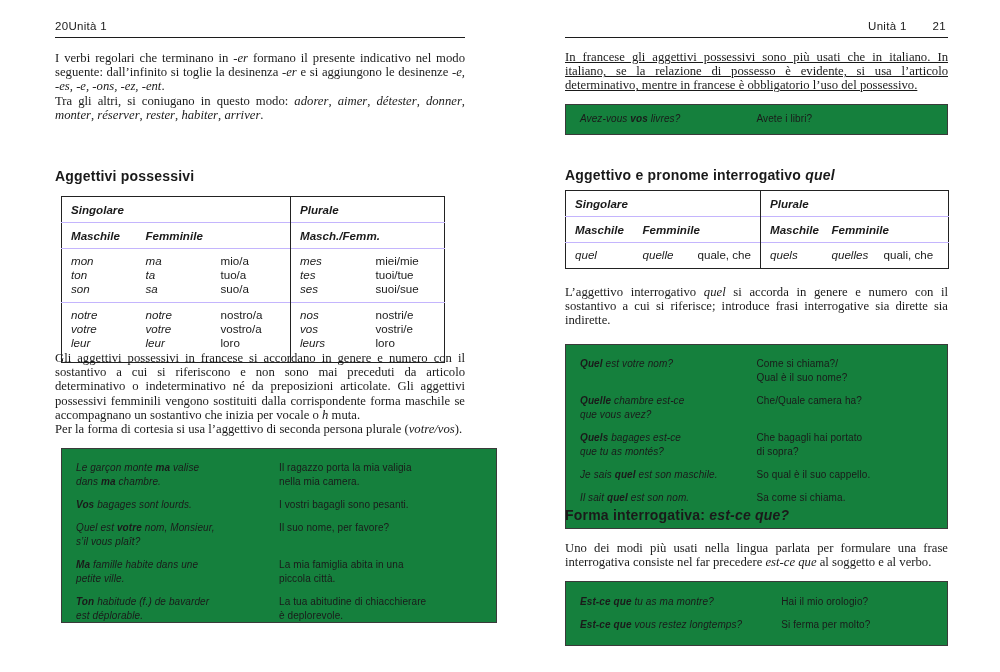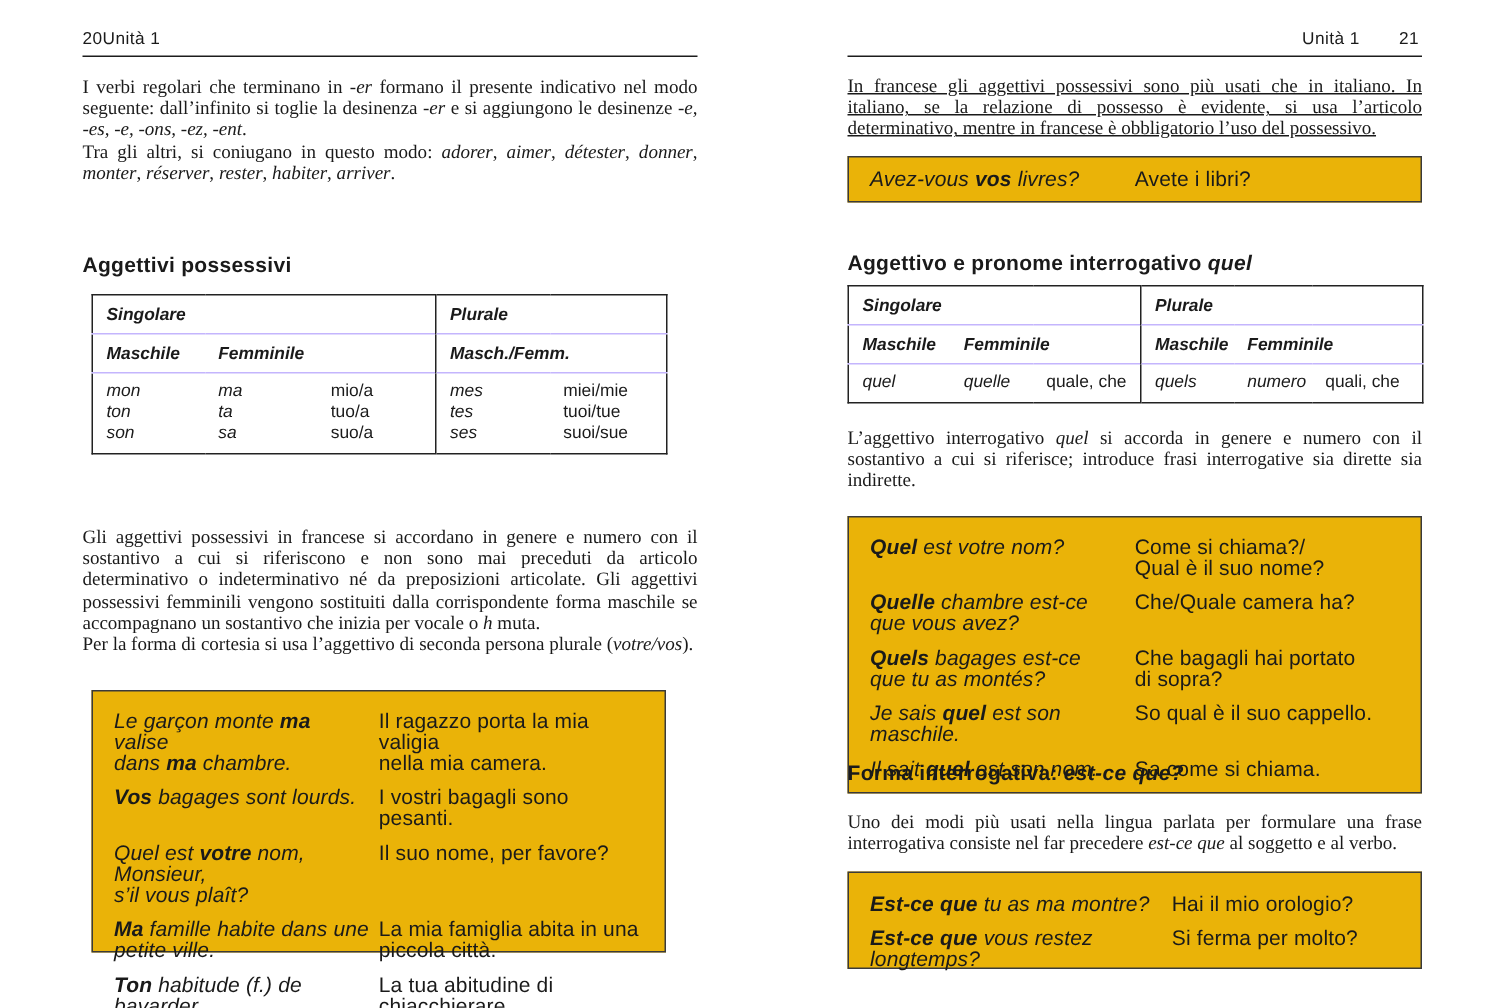--- a/index.html
+++ b/index.html
@@ -39,23 +39,23 @@
   }
   table.gram td{padding:5px 8px 6px 9px;vertical-align:top;white-space:pre-line;overflow:hidden;}
   table.gram tr.hrow td{padding-top:6px;padding-bottom:5px;}
   table.gram tr + tr td{border-top:1px solid #c4b5fd;}
   td.gstart{border-left:1.1px solid #222;}
   .hcell{font-weight:bold;font-style:italic;}
   .cell-fr{font-style:italic;}
 
   
   .exbox{
-    position:absolute;background:#eab308;border:1.1px solid #3a3a3a;
+    position:absolute;background:#15803d;border:1.1px solid #3a3a3a;
     box-sizing:border-box;padding:12px 14px 6px 14px;
-    font-size:14px;line-height:14px;letter-spacing:.1px;
+    font-size:10px;line-height:14px;letter-spacing:.1px;
   }
   .exrow{display:flex;margin-bottom:9px;}
   .ex-fr{flex:0 0 50%;font-style:italic;white-space:pre-line;padding-right:6px;box-sizing:border-box;}
   .ex-it{flex:1 1 auto;white-space:pre-line;}
   .exbox.wide-fr .ex-fr{flex-basis:57%;}
 
   
   .seg-i{font-style:italic;}
   .seg-b{font-weight:bold;}
 </style>
@@ -104,29 +104,46 @@
       <td>mio/a
 tuo/a
 suo/a</td>
       <td class="cell-fr gstart">mes
 tes
 ses</td>
       <td>miei/mie
 tuoi/tue
 suoi/sue</td>
     </tr>
+    <tr>
+      <td class="cell-fr" style="padding-bottom:12px;">notre
+votre
+leur</td>
+      <td class="cell-fr">notre
+votre
+leur</td>
+      <td>nostro/a
+vostro/a
+loro</td>
+      <td class="cell-fr gstart">nos
+vos
+leurs</td>
+      <td>nostri/e
+vostri/e
+loro</td>
+    </tr>
   </tbody>
     </table>
 
   <div class="serifblock" style="top:351px;">
     <p class="serif"><span>Gli aggettivi possessivi in francese si accordano in genere e numero con il sostantivo a cui si riferiscono e non sono mai preceduti da articolo determinativo o indeterminativo né da preposizioni articolate. Gli aggettivi possessivi femminili vengono sostituiti dalla corrispondente forma maschile se accompagnano un sostantivo che inizia per vocale o </span><span class="seg-i">h</span><span> muta.</span></p>
     <p class="serif"><span>Per la forma di cortesia si usa l’aggettivo di seconda persona plurale (</span><span class="seg-i">votre/vos</span><span>).</span></p>
   </div>
 
-  <div class="exbox" style="top:460px;left:6px;width:383px;height:175px;">
+  <div class="exbox" style="top:448px;left:6px;width:436px;height:175px;">
     <div class="exrow">
       <div class="ex-fr"><span>Le garçon monte </span><span class="seg-b">ma</span><span> valise
 dans </span><span class="seg-b">ma</span><span> chambre.</span></div>
       <div class="ex-it">Il ragazzo porta la mia valigia
 nella mia camera.</div>
     </div>
     <div class="exrow">
       <div class="ex-fr"><span class="seg-b">Vos</span><span> bagages sont lourds.</span></div>
       <div class="ex-it">I vostri bagagli sono pesanti.</div>
     </div>
@@ -188,21 +205,21 @@
       <td class="hcell">Maschile</td>
       <td colspan="2" class="hcell">Femminile</td>
       <td class="hcell gstart">Maschile</td>
       <td colspan="2" class="hcell">Femminile</td>
     </tr>
     <tr>
       <td class="cell-fr">quel</td>
       <td class="cell-fr">quelle</td>
       <td>quale, che</td>
       <td class="cell-fr gstart">quels</td>
-      <td class="cell-fr">numero</td>
+      <td class="cell-fr">quelles</td>
       <td>quali, che</td>
     </tr>
   </tbody>
     </table>
 
   <div class="serifblock" style="top:285px;">
     <p class="serif"><span>L’aggettivo interrogativo </span><span class="seg-i">quel</span><span> si accorda in genere e numero con il sostantivo a cui si riferisce; introduce frasi interrogative sia dirette sia indirette.</span></p>
   </div>
 
   <div class="exbox" style="top:344px;left:0;width:383px;height:185px;">

